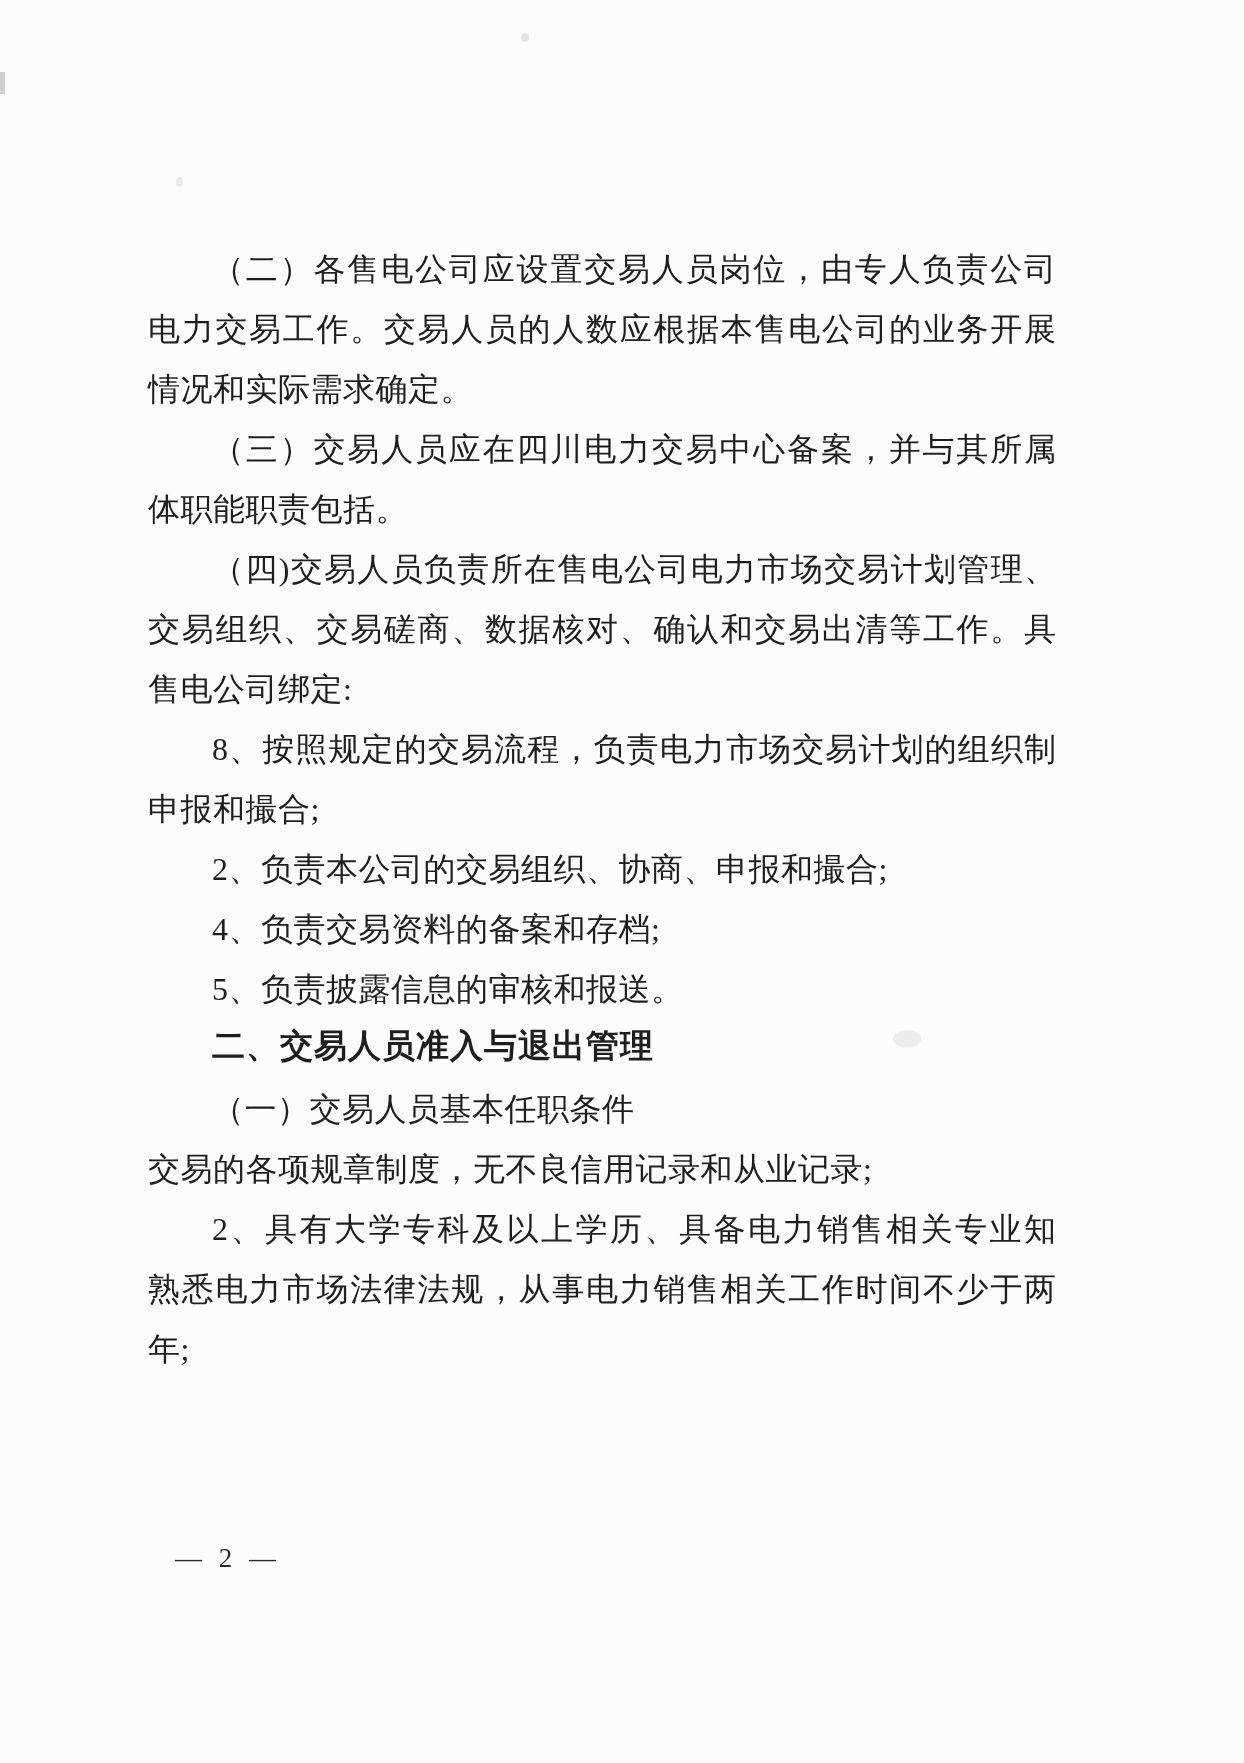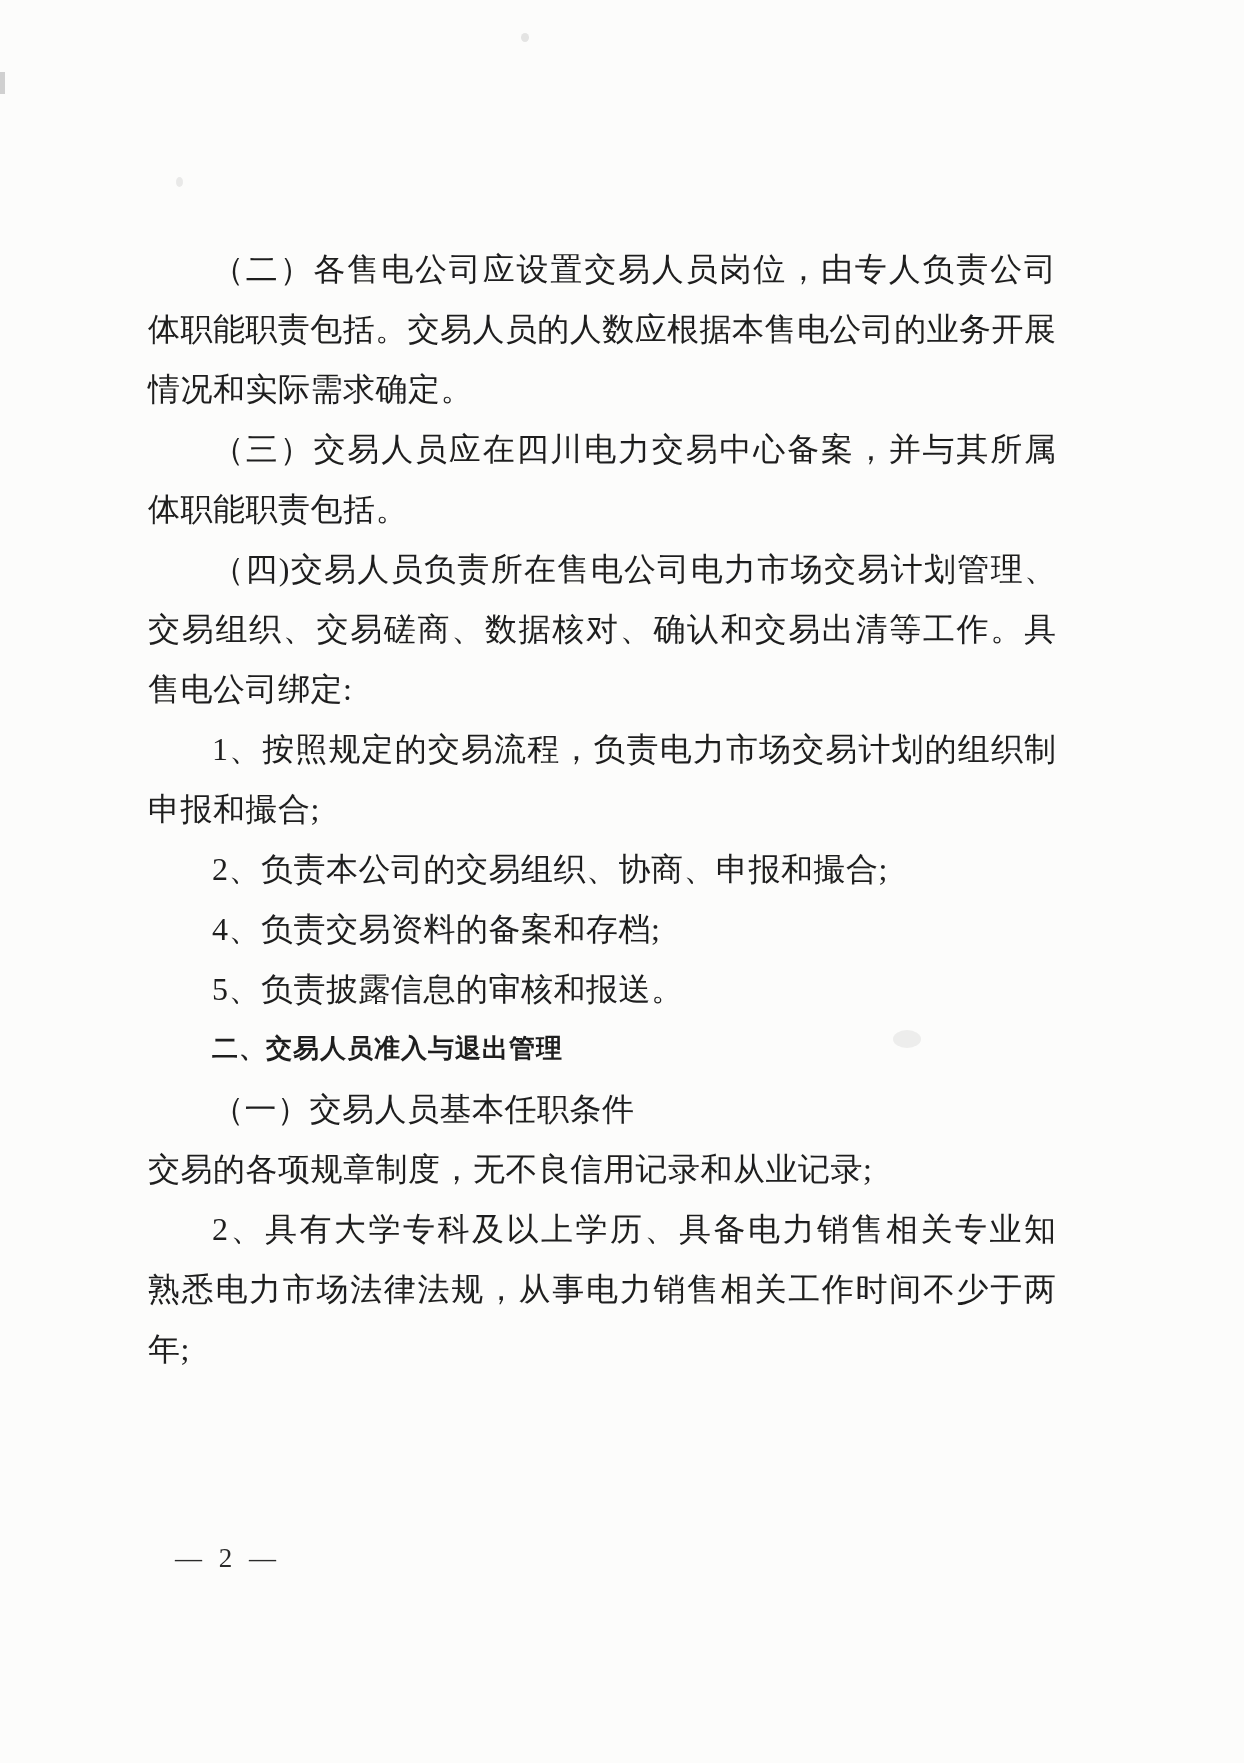--- a/index.html
+++ b/index.html
@@ -42,23 +42,23 @@
     text-align-last: justify;
     text-justify: inter-character;
     overflow: hidden;
   }
   
   .ln.indent {
     text-indent: 64px;
   }
   
   .ln.heading {
-    font-family: Liberation Serif, serif;
+    font-family: Liberation Mono, monospace;
     font-weight: 700;
-    font-size: 26px;
+    font-size: 33px;
     letter-spacing: 1px;
   }
   .page-number {
     position: absolute;
     left: 175px;
     top: 1536px;
     height: 44px;
     line-height: 44px;
     font-size: 27px;
     letter-spacing: 5px;
@@ -86,28 +86,28 @@
     background: #ebebea; opacity: 0.9; border-radius: 50%;
   }
 </style>
 </head>
 <body>
 
 <div class="page">
 
   <div class="text-block">
     <p class="ln indent fill">（二）各售电公司应设置交易人员岗位，由专人负责公司</p>
-    <p class="ln fill">体职能职责包括。交易人员的人数应根据本售电公司的业务开展</p>
+    <p class="ln fill">电力交易工作。交易人员的人数应根据本售电公司的业务开展</p>
     <p class="ln">情况和实际需求确定。</p>
     <p class="ln indent fill">（三）交易人员应在四川电力交易中心备案，并与其所属</p>
     <p class="ln">体职能职责包括。</p>
     <p class="ln indent fill">（四)交易人员负责所在售电公司电力市场交易计划管理、</p>
     <p class="ln fill">交易组织、交易磋商、数据核对、确认和交易出清等工作。具</p>
     <p class="ln">售电公司绑定:</p>
-    <p class="ln indent fill">1、按照规定的交易流程，负责电力市场交易计划的组织制</p>
+    <p class="ln indent fill">8、按照规定的交易流程，负责电力市场交易计划的组织制</p>
     <p class="ln">申报和撮合;</p>
     <p class="ln indent">2、负责本公司的交易组织、协商、申报和撮合;</p>
     <p class="ln indent">4、负责交易资料的备案和存档;</p>
     <p class="ln indent">5、负责披露信息的审核和报送。</p>
     <p class="ln indent heading">二、交易人员准入与退出管理</p>
     <p class="ln indent">（一）交易人员基本任职条件</p>
     <p class="ln">交易的各项规章制度，无不良信用记录和从业记录;</p>
     <p class="ln indent fill">2、具有大学专科及以上学历、具备电力销售相关专业知识、</p>
     <p class="ln fill">熟悉电力市场法律法规，从事电力销售相关工作时间不少于两</p>
     <p class="ln">年;</p>

